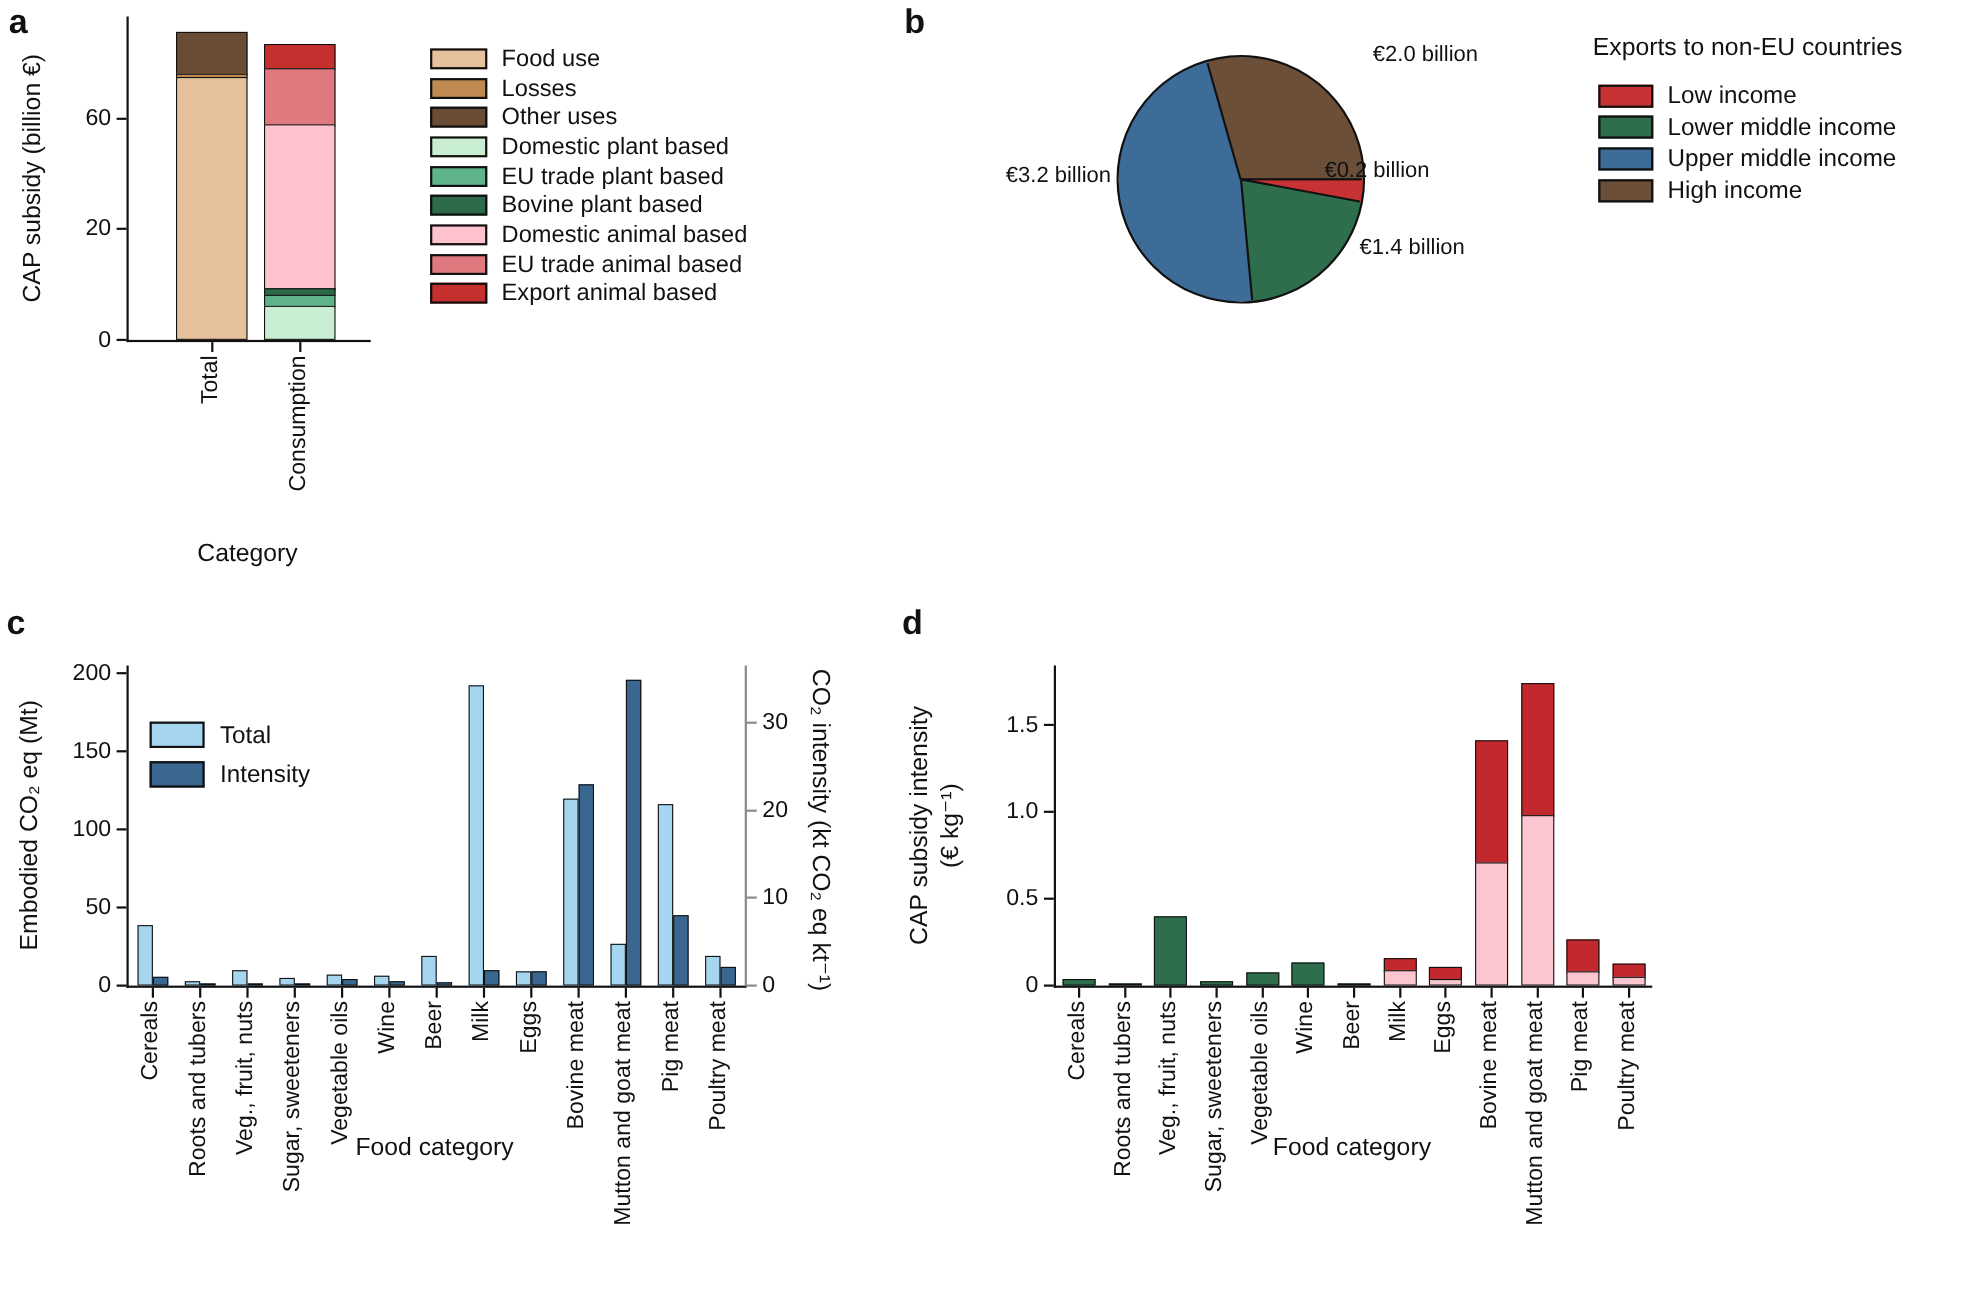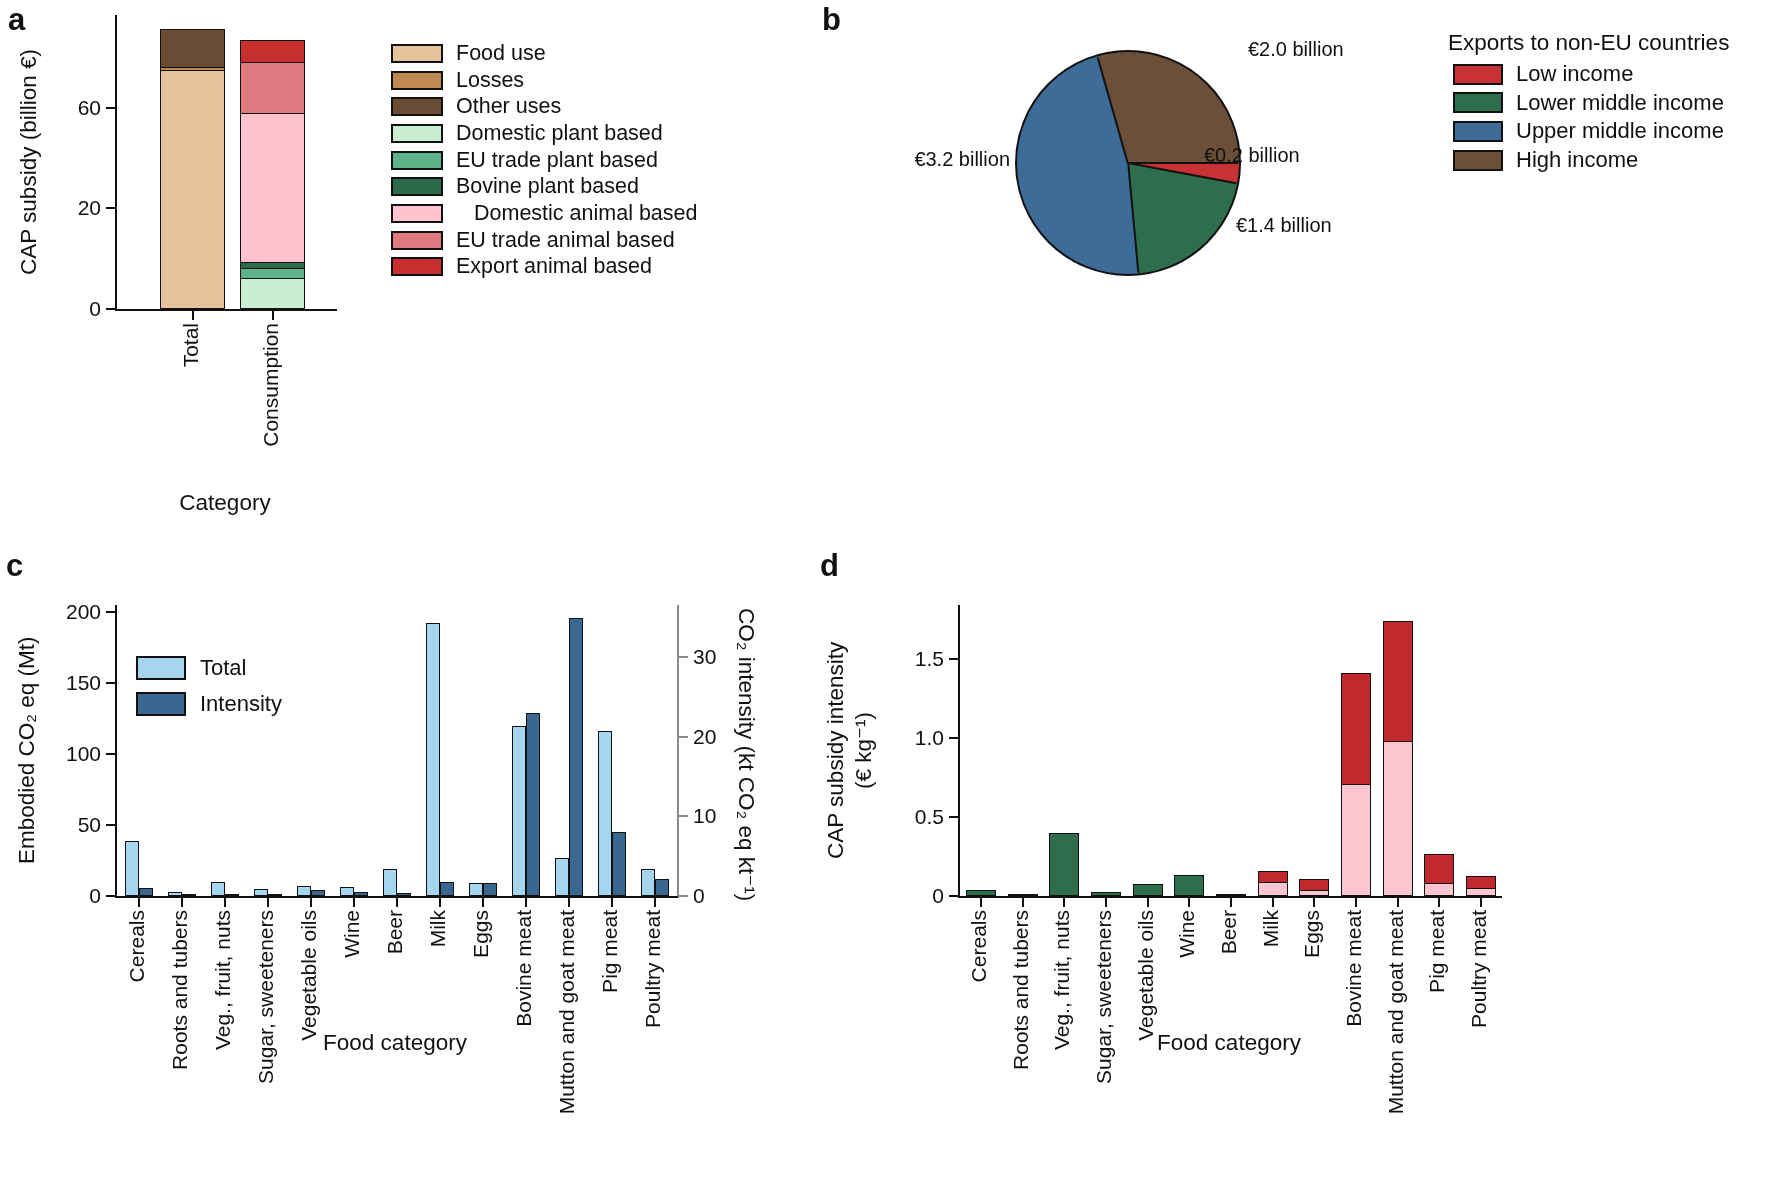--- a/index.html
+++ b/index.html
@@ -86,21 +86,21 @@
         <div class="ltext" style="font-size: 21.5px;">Domestic plant based</div>
       </div>
       <div class="lrow" style="height: 26.7px;">
         <div class="swatch" style="width: 52px; height: 19px; background: rgb(94, 179, 136); margin-right: 13px;"></div>
         <div class="ltext" style="font-size: 21.5px;">EU trade plant based</div>
       </div>
       <div class="lrow" style="height: 26.7px;">
         <div class="swatch" style="width: 52px; height: 19px; background: rgb(44, 106, 73); margin-right: 13px;"></div>
         <div class="ltext" style="font-size: 21.5px;">Bovine plant based</div>
       </div>
-      <div class="lrow" style="height: 26.7px; gap: 18px;">
+      <div class="lrow" style="height: 26.7px;">
         <div class="swatch" style="width: 52px; height: 19px; background: rgb(255, 194, 207); margin-right: 13px;"></div>
         <div class="ltext" style="font-size: 21.5px;">Domestic animal based</div>
       </div>
       <div class="lrow" style="height: 26.7px;">
         <div class="swatch" style="width: 52px; height: 19px; background: rgb(224, 120, 127); margin-right: 13px;"></div>
         <div class="ltext" style="font-size: 21.5px;">EU trade animal based</div>
       </div>
       <div class="lrow" style="height: 26.7px;">
         <div class="swatch" style="width: 52px; height: 19px; background: rgb(197, 48, 47); margin-right: 13px;"></div>
         <div class="ltext" style="font-size: 21.5px;">Export animal based</div>
@@ -113,21 +113,21 @@
       <div class="pie-divider" style="transform: rotate(10.588deg);"></div>
       <div class="pie-divider" style="transform: rotate(84.706deg);"></div>
       <div class="pie-divider" style="transform: rotate(254.118deg);"></div>
     </div>
   <div class="pie-label" style="left:1248px;top:38px;">€2.0 billion</div>
   <div class="pie-label" style="left:1204px;top:144px;">€0.2 billion</div>
   <div class="pie-label" style="left:1236px;top:214px;">€1.4 billion</div>
   <div class="pie-label" style="left:860px;top:148px;width:150px;text-align:right;">€3.2 billion</div>
   <div class="legend-title" style="left:1448px;top:30px;">Exports to non-EU countries</div>
   <div id="legend-b" class="legend" style="left:1453px;top:60px;">
-      <div class="lrow" style="height: 28.6px;">
+      <div class="lrow" style="height: 28.6px; margin-top: 13px;">
         <div class="swatch" style="width: 50px; height: 21px; background: rgb(201, 50, 53); margin-right: 13px;"></div>
         <div class="ltext" style="font-size: 22px;">Low income</div>
       </div>
       <div class="lrow" style="height: 28.6px;">
         <div class="swatch" style="width: 50px; height: 21px; background: rgb(46, 110, 76); margin-right: 13px;"></div>
         <div class="ltext" style="font-size: 22px;">Lower middle income</div>
       </div>
       <div class="lrow" style="height: 28.6px;">
         <div class="swatch" style="width: 50px; height: 21px; background: rgb(62, 108, 153); margin-right: 13px;"></div>
         <div class="ltext" style="font-size: 22px;">Upper middle income</div>

